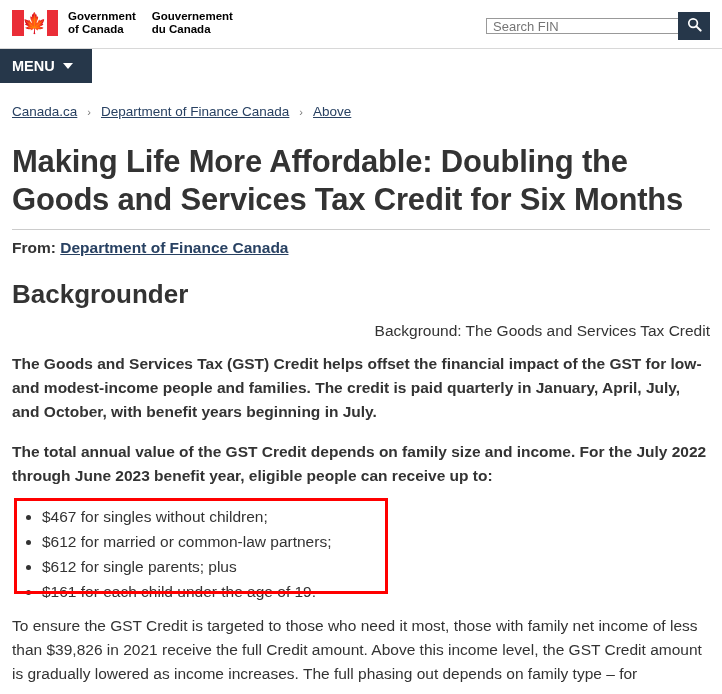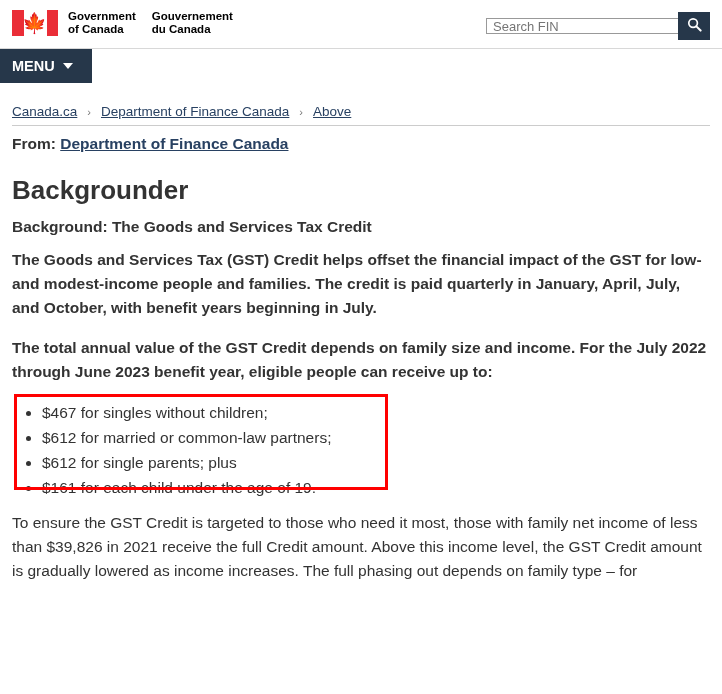--- a/index.html
+++ b/index.html
@@ -166,23 +166,24 @@
     text-decoration: underline;
   }
   h2.section {
     font-size: 26px;
     font-weight: bold;
     color: #333333;
     margin: 22px 0 12px 0;
   }
   h3.sub {
     font-size: 15.5px;
-    font-weight: bold;
+    font-weight: normal;
     color: #333333;
     margin: 0 0 12px 0;
+    text-align: right;
   }
   p.body {
     font-size: 15.5px;
     line-height: 1.55;
     margin: 0 0 16px 0;
     color: #333333;
     font-weight: bold;
   }
   .list-wrap {
     position: relative;
@@ -261,20 +262,21 @@
 
   <nav class="breadcrumb">
     <a href="#">Canada.ca</a>
     <span class="bc-sep">›</span>
     <a href="#">Department of Finance Canada</a>
     <span class="bc-sep">›</span>
     <a href="#">Above</a>
   </nav>
 
   <main class="main">
+    <h1 class="title">Making Life More Affordable: Doubling the Goods and Services Tax Credit for Six Months</h1>
 
     <div class="from-line">
       <span>From:</span>
       <a href="#">Department of Finance Canada</a>
     </div>
 
     <h2 class="section">Backgrounder</h2>
     <h3 class="sub">Background: The Goods and Services Tax Credit</h3>
 
     <p class="body">The Goods and Services Tax (GST) Credit helps offset the financial impact of the GST for low- and modest-income people and families. The credit is paid quarterly in January, April, July, and October, with benefit years beginning in July.</p>

